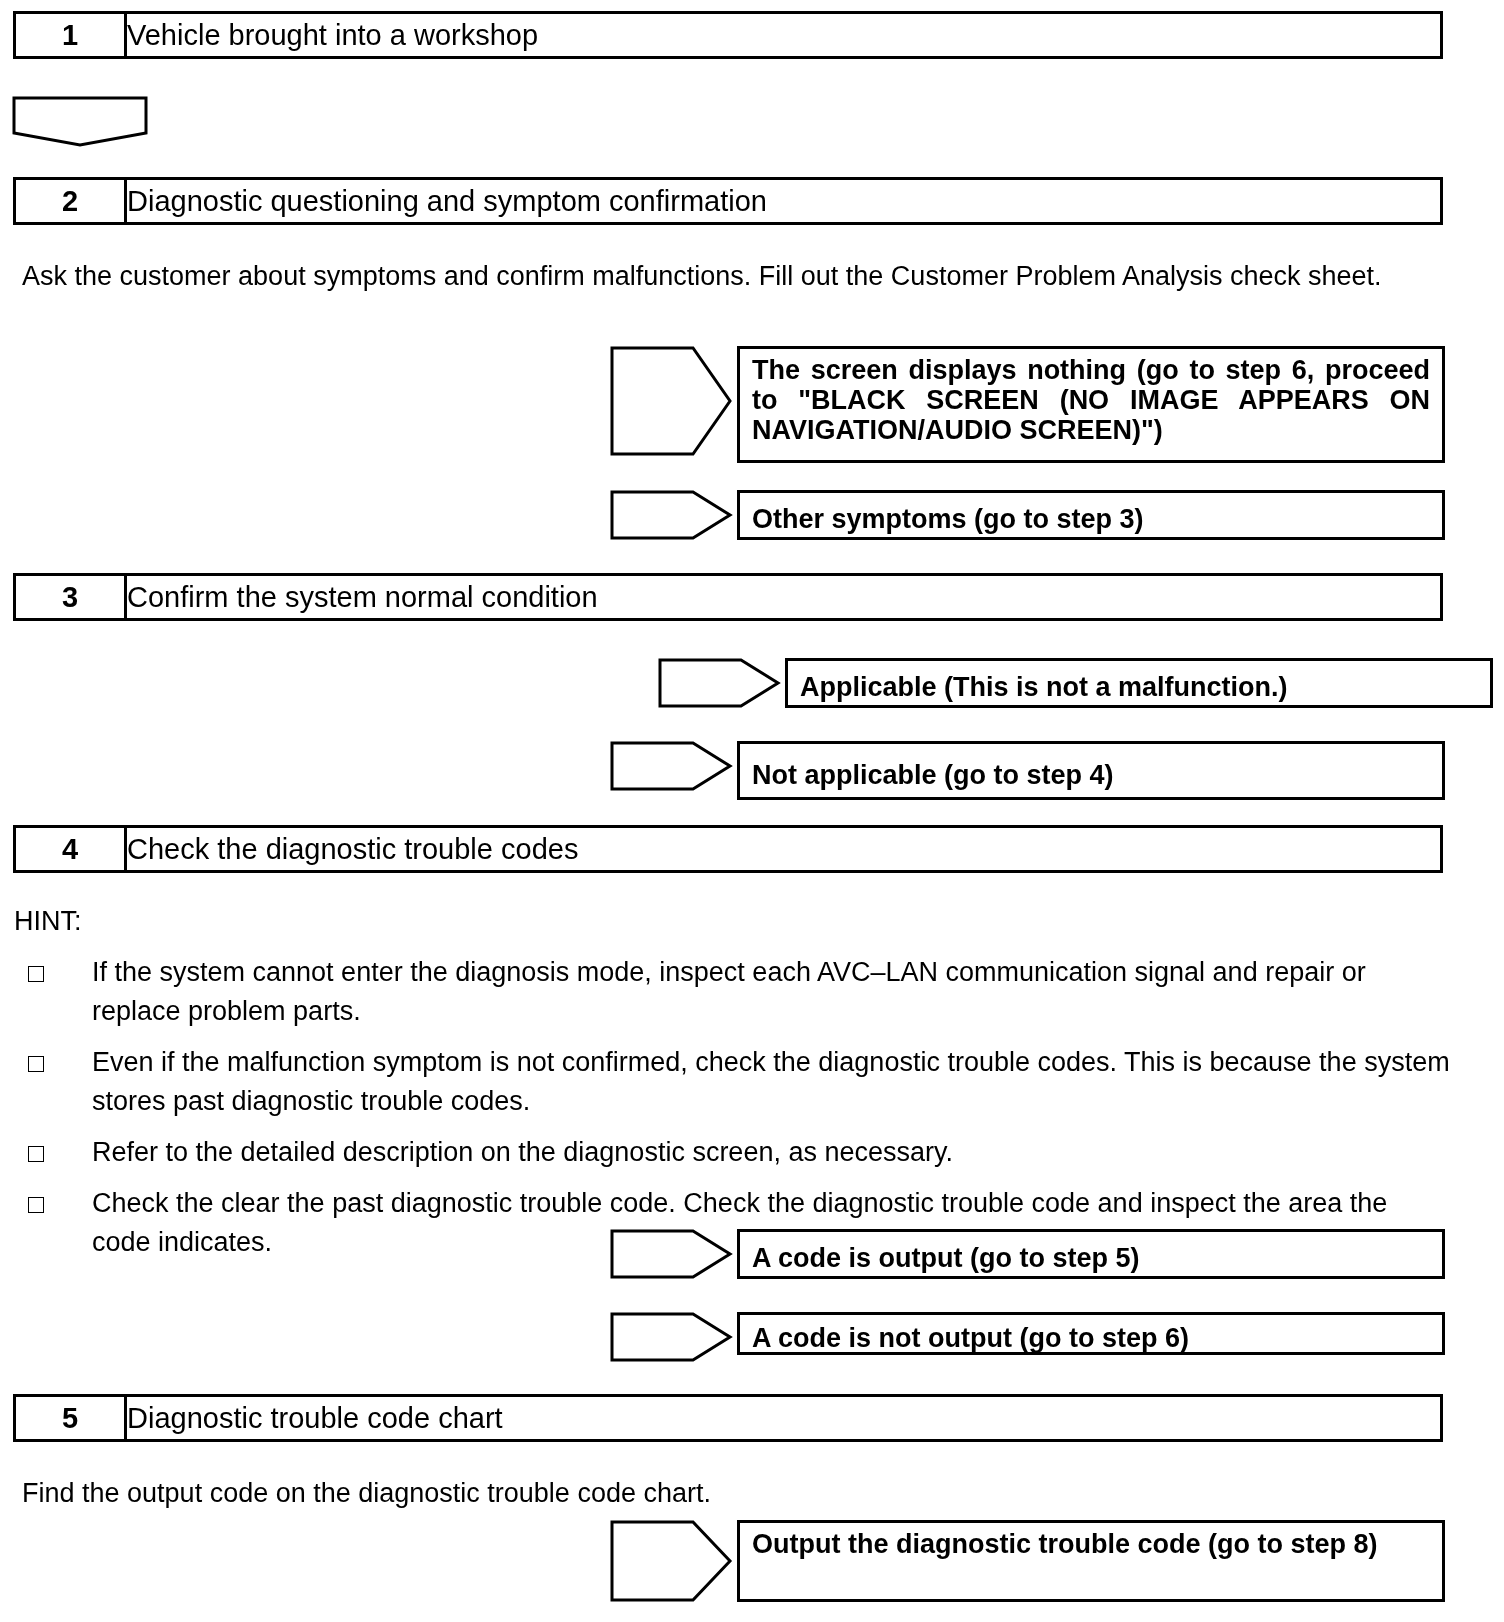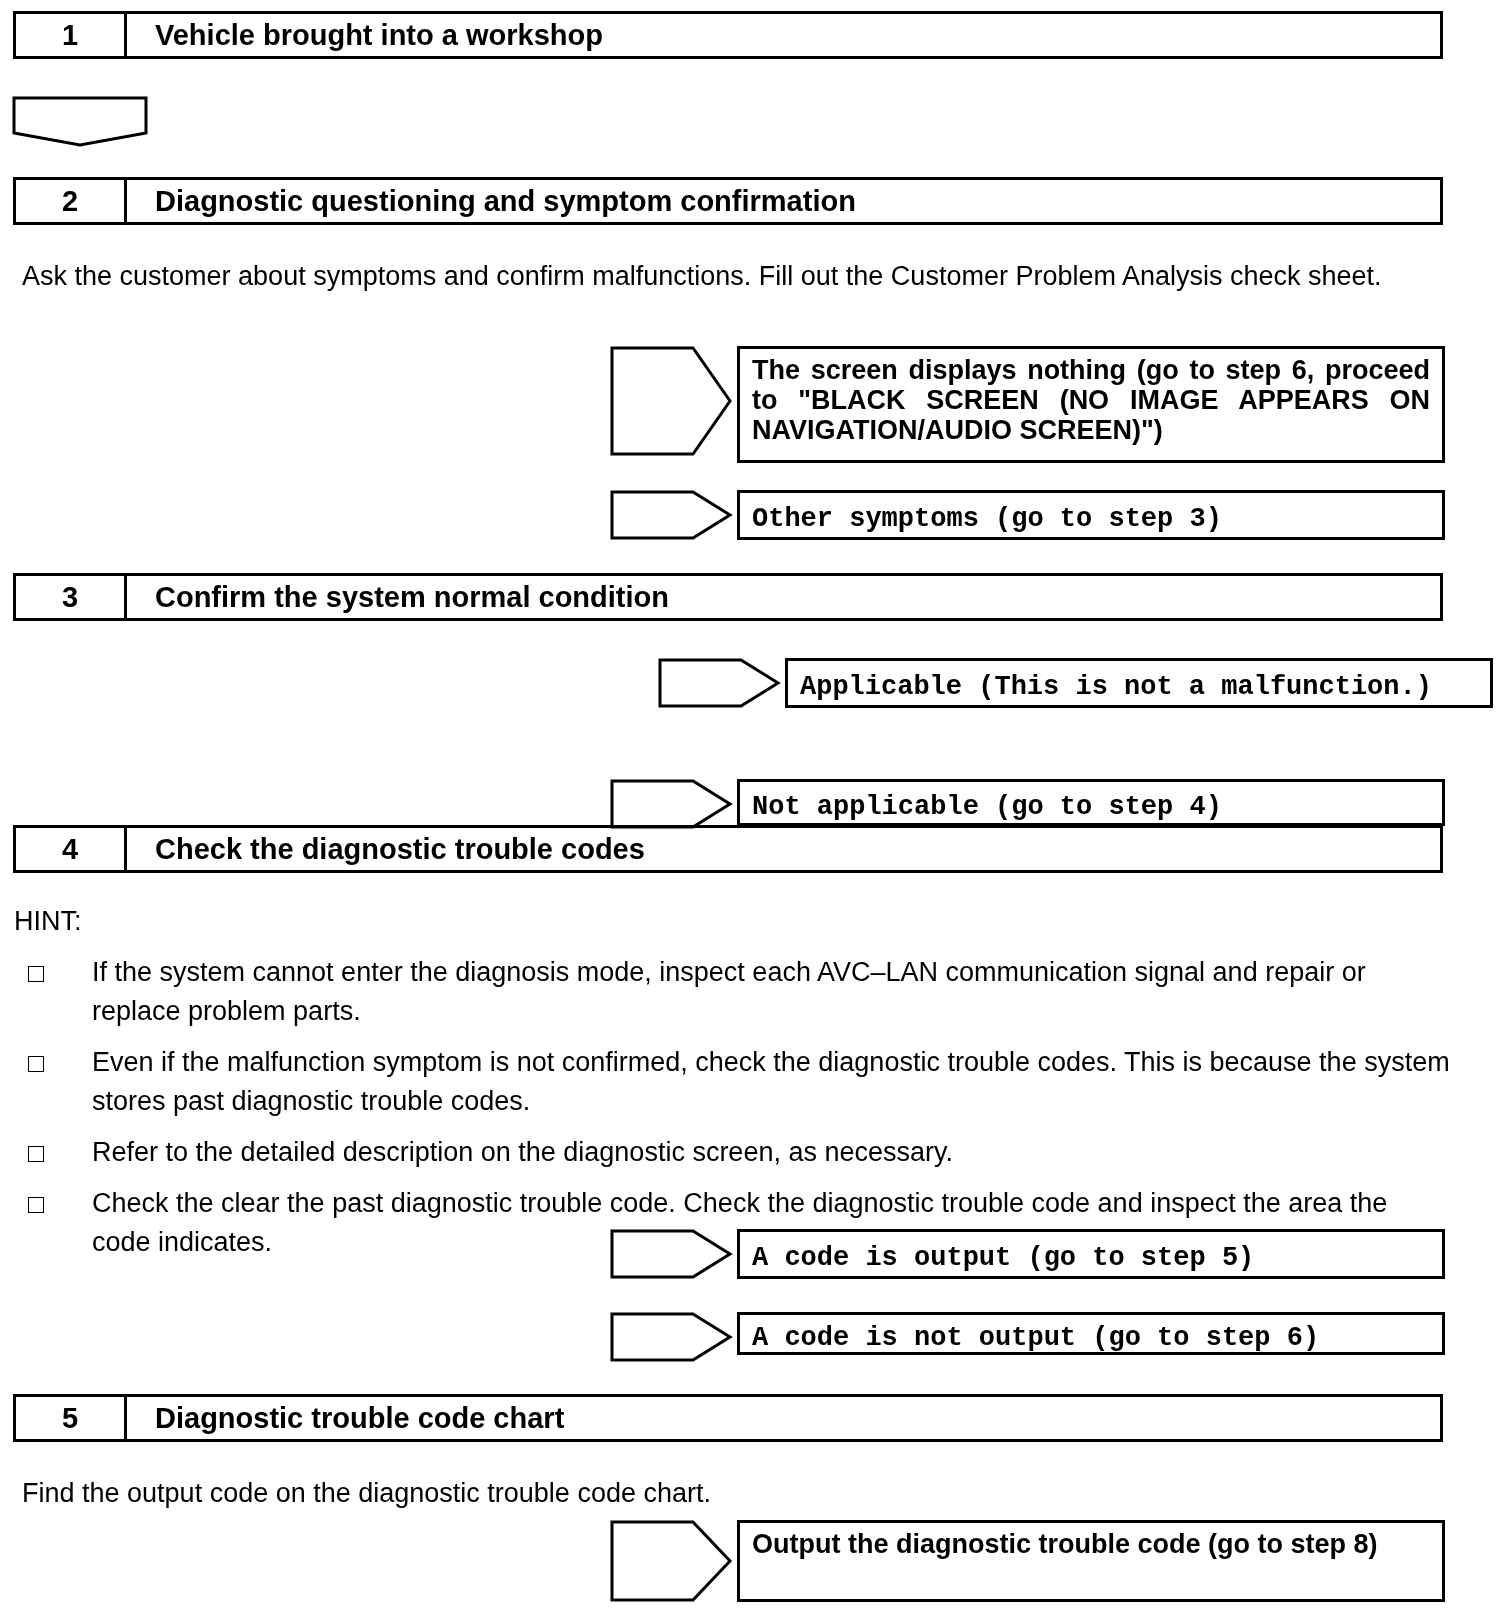--- a/index.html
+++ b/index.html
@@ -2,28 +2,28 @@
 <html><head>
 <meta charset="utf-8">
 <style>
   html, body { margin:0; padding:0; background:#ffffff; }
   body { width:1504px; height:1622px; position:relative; overflow:hidden;
          font-family:"Liberation Sans", sans-serif; color:#000; }
   .step { position:absolute; left:13px; width:1430px; height:48px; border:3px solid #000;
           box-sizing:border-box; display:flex; align-items:center; }
   .step .num { width:108px; height:100%; border-right:3px solid #000; display:flex;
                align-items:center; justify-content:center; font-weight:bold; font-size:29px; }
-  .step .title { padding-left:28px; font-weight:bold; font-size:29px; white-space:nowrap; }
+  .step .title { padding-left:0; font-weight:normal; font-size:29px; white-space:nowrap; }
   .para { position:absolute; left:14px; width:1436px; font-size:27px; line-height:39px;margin-left:8px; }
   .branch { position:absolute; left:610px; width:835px; }
   .branch svg { position:absolute; left:0; top:0; }
   .branch .res { position:absolute; left:127px; right:0; top:0; bottom:0; border:3px solid #000;
                  box-sizing:border-box; font-weight:bold; font-size:27px; line-height:30px;
                  padding:6px 12px 0 12px; }
-  .branch .res.single { display:flex; align-items:center; padding-top:8px;font-family:Liberation Mono, monospace; }
+  .branch .res.single { display:flex; align-items:center; padding-top:8px; }
   .hint-list { position:absolute; left:14px; width:1436px; font-size:27px; line-height:39px; }
   .hint-item { display:flex;margin-top:12px; }
   .hint-item .box { width:78px; flex:none; display:flex; justify-content:flex-start; padding-left:14px;
                     box-sizing:border-box; }
   .hint-item .box span { display:inline-block; width:14px; height:14px; border:1.5px solid #000;
                          margin-top:13px; }
   .hint-item .txt { flex:1; }
   .down-arrow { position:absolute; left:12px; top:96px; }
 </style>
 </head>
@@ -63,21 +63,21 @@
   <div class="title">Confirm the system normal condition</div>
 </div>
 
 <div class="branch" style="top:658px; height:50px;margin-left:48px;">
   <svg width="125" height="50">
     <polygon points="2,2 83,2 120,25 83,48 2,48" fill="none" stroke="#000" stroke-width="3"></polygon>
   </svg>
   <div class="res single">Applicable (This is not a malfunction.)</div>
 </div>
 
-<div class="branch" style="top:741px; height:47px;margin-top:38px;">
+<div class="branch" style="top:741px; height:59px;">
   <svg width="125" height="50">
     <polygon points="2,2 83,2 120,25 83,48 2,48" fill="none" stroke="#000" stroke-width="3"></polygon>
   </svg>
   <div class="res single">Not applicable (go to step 4)</div>
 </div>
 
 <div class="step" style="top:825px;">
   <div class="num">4</div>
   <div class="title">Check the diagnostic trouble codes</div>
 </div>

